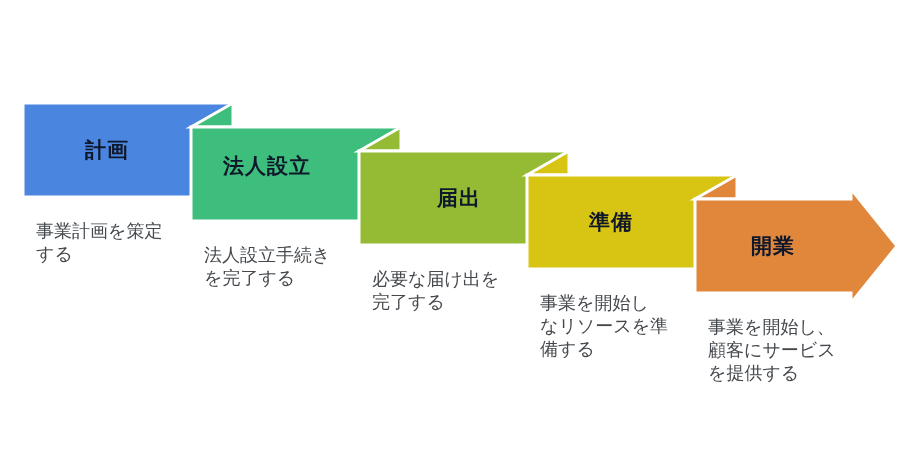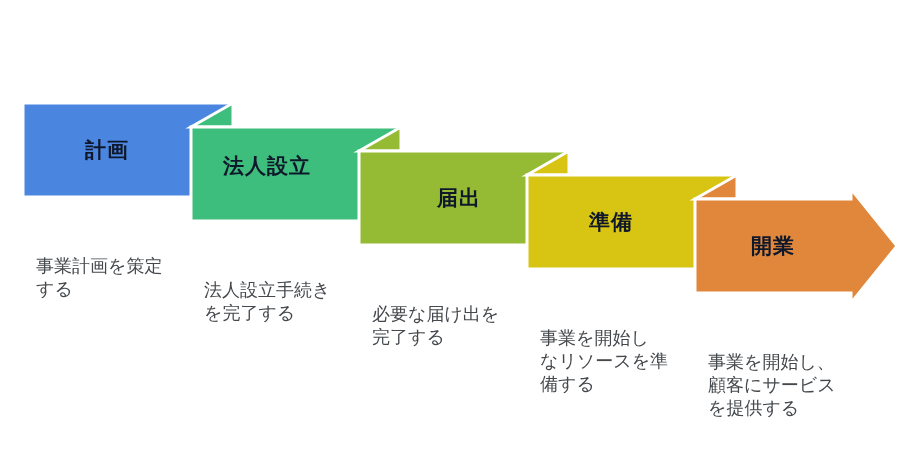--- a/index.html
+++ b/index.html
@@ -22,21 +22,20 @@
     font-size: 21px;
     letter-spacing: 1px;
     pointer-events: none;
   }
   .step-desc {
     position: absolute;
     font-size: 18px;
     line-height: 23px;
     color: #45494d;
     white-space: pre-line;
-    margin-top: 35px;
   }
 </style>
 </head>
 <body>
 
 <div class="canvas">
   <svg class="shape-layer" width="923" height="455" viewBox="0 0 923 455" id="shapes">
       <polygon points="23,103 233,103 233,197 23,197" fill="#4a86e0" stroke="#ffffff" stroke-width="3" stroke-linejoin="miter"></polygon>
       <polygon points="191,127 233,103 233,127" fill="#3ebe7d" stroke="#ffffff" stroke-width="3" stroke-linejoin="miter"></polygon>
       <polygon points="191,127 401,127 401,221 191,221" fill="#3ebe7d" stroke="#ffffff" stroke-width="3" stroke-linejoin="miter"></polygon>

